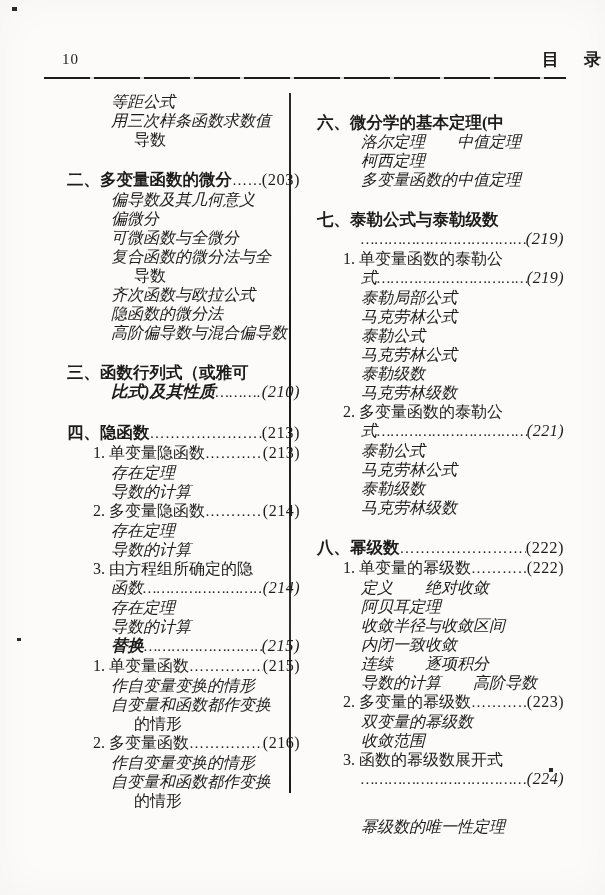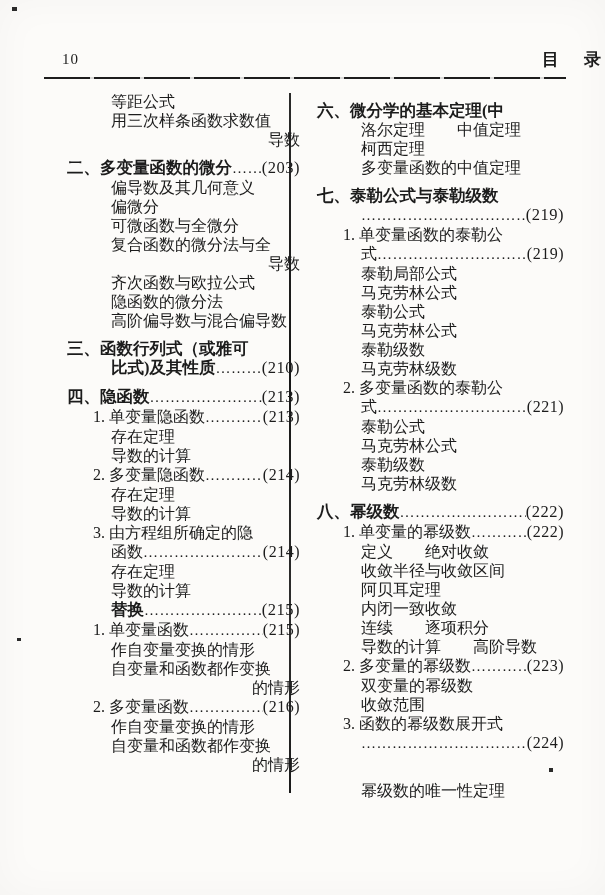--- a/index.html
+++ b/index.html
@@ -34,24 +34,24 @@
   .col { position:absolute; top:92px; }
   .col-left  { left:62px;  width:238px; }
   .col-right { left:312px; width:252px; }
 
   .toc-line {
     display:flex; align-items:baseline;
     font-size:16px; line-height:19px;
     white-space:pre;
   }
   .toc-line.b { font-weight:bold; font-size:16.5px; }
-  .ind0 { padding-left:5px;  margin-top:9px;text-align:right; }
+  .ind0 { padding-left:5px;  margin-top:21px;text-align:right; }
   .ind1 { padding-left:31px; }
-  .ind2 { padding-left:49px; }
-  .ind3 { padding-left:72px;justify-content:flex-end; }
+  .ind2 { padding-left:49px;font-style:italic; }
+  .ind3 { padding-left:72px; }
   .gap  { margin-top:28px; }
   .t { flex:0 0 auto; }
   .leader {
     flex:1 1 auto; overflow:hidden; white-space:nowrap;
     min-width:8px; font-weight:normal;
   }
   .leader::after {
     content:"……………………………………………………";
     letter-spacing:0.5px; font-size:15px;
   }
@@ -126,22 +126,22 @@
       <div class="toc-line ind2"><span class="t">马克劳林级数</span></div>
       <div class="toc-line ind1"><span class="t">2. 多变量函数的泰勒公</span></div>
       <div class="toc-line ind2"><span class="t">式</span><span class="leader"></span><span class="pn">(221)</span></div>
       <div class="toc-line ind2"><span class="t">泰勒公式</span></div>
       <div class="toc-line ind2"><span class="t">马克劳林公式</span></div>
       <div class="toc-line ind2"><span class="t">泰勒级数</span></div>
       <div class="toc-line ind2"><span class="t">马克劳林级数</span></div>
       <div class="toc-line ind0 b"><span class="t">八、幂级数</span><span class="leader"></span><span class="pn">(222)</span></div>
       <div class="toc-line ind1"><span class="t">1. 单变量的幂级数</span><span class="leader"></span><span class="pn">(222)</span></div>
       <div class="toc-line ind2"><span class="t">定义　　绝对收敛</span></div>
+      <div class="toc-line ind2"><span class="t">阿贝耳定理</span></div>
       <div class="toc-line ind2"><span class="t">收敛半径与收敛区间</span></div>
-      <div class="toc-line ind2"><span class="t">阿贝耳定理</span></div>
       <div class="toc-line ind2"><span class="t">内闭一致收敛</span></div>
       <div class="toc-line ind2"><span class="t">连续　　逐项积分</span></div>
       <div class="toc-line ind2"><span class="t">导数的计算　　高阶导数</span></div>
       <div class="toc-line ind1"><span class="t">2. 多变量的幂级数</span><span class="leader"></span><span class="pn">(223)</span></div>
       <div class="toc-line ind2"><span class="t">双变量的幂级数</span></div>
       <div class="toc-line ind2"><span class="t">收敛范围</span></div>
       <div class="toc-line ind1"><span class="t">3. 函数的幂级数展开式</span></div>
       <div class="toc-line ind2"><span class="t"></span><span class="leader"></span><span class="pn">(224)</span></div>
       <div class="toc-line ind2 gap"><span class="t">幂级数的唯一性定理</span></div>
     </div>

